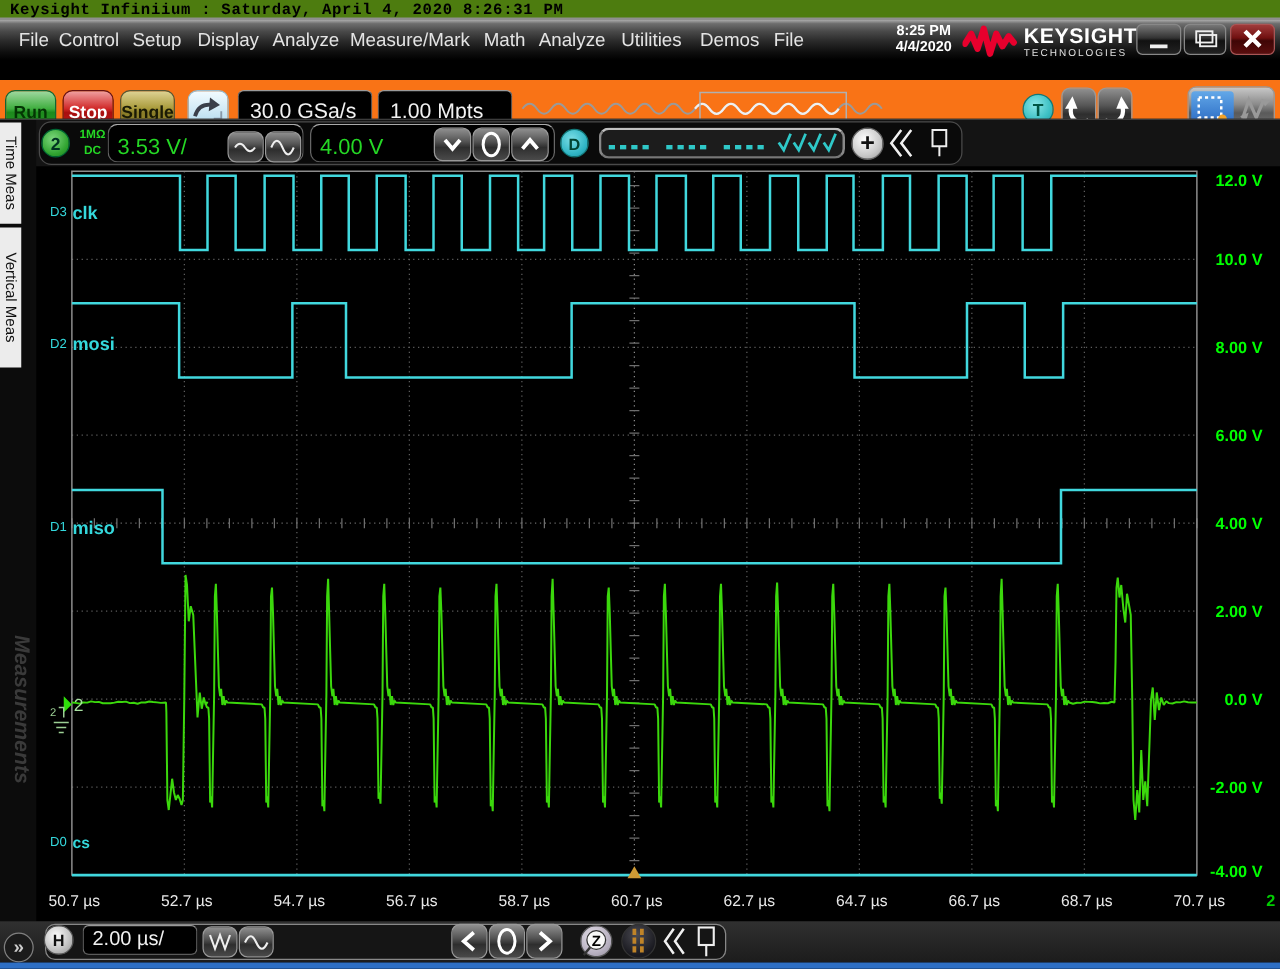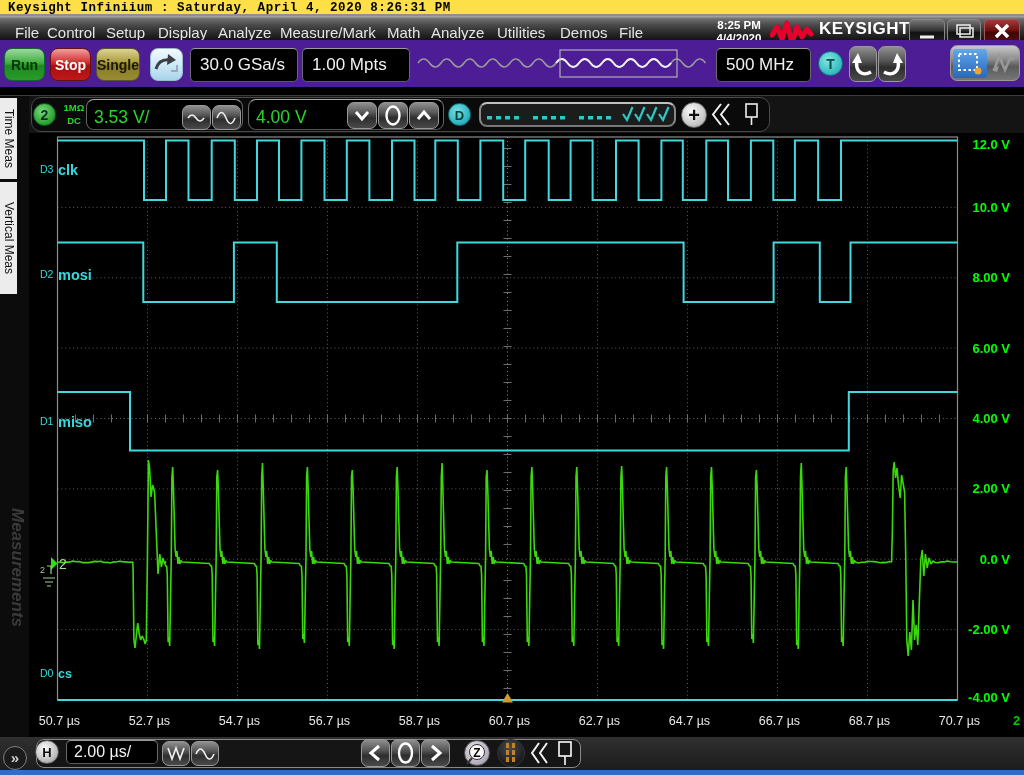--- a/index.html
+++ b/index.html
@@ -1,25 +1,25 @@
 <!DOCTYPE html>
 <html><head><meta charset="utf-8">
 <style>
 *{margin:0;padding:0;box-sizing:border-box}
 html,body{width:1024px;height:775px;overflow:hidden;background:#000;font-family:"Liberation Sans",sans-serif}
 .abs{position:absolute}
-.titlebar{position:absolute;left:0;top:0;width:1024px;height:16px;background:#fde047;border-bottom:2px solid #8f8f8f;color:#000;
+.titlebar{position:absolute;left:0;top:0;width:1024px;height:16px;background:#4d7c0f;border-bottom:2px solid #8f8f8f;color:#000;
  font-family:"Liberation Mono",monospace;font-size:12.5px;font-weight:bold;line-height:16px;padding-left:8px;letter-spacing:.55px}
 .menubar{position:absolute;left:0;top:16px;width:1024px;height:32px;
  background:linear-gradient(180deg,#aaa 0,#6e6e6e 9%,#4a4a4a 28%,#2b2b2b 52%,#0d0d0d 82%,#000 100%)}
 .menubar span{position:absolute;top:8px;font-size:15px;color:#e4e4e4}
 .clock{position:absolute;top:3px;width:92px;text-align:center;color:#fff;font-size:11.5px;font-weight:bold;line-height:13px}
 .wbtn{position:absolute;top:3px;height:25px;border-radius:5px;border:1px solid #888;
  background:linear-gradient(180deg,#777 0,#333 45%,#111 55%,#222 100%)}
-.toolbar{position:absolute;left:0;top:40px;width:1024px;height:47px;background:#4c1d95}
+.toolbar{position:absolute;left:0;top:64px;width:1024px;height:47px;background:#f97316}
 .tbtn{position:absolute;top:8px;height:33px;border-radius:8px;font-weight:bold;text-align:center}
 .tbox{position:absolute;background:#000;border:1.5px solid;border-color:#9a9a9a #6a6a6a #5a5a5a;border-radius:5px;color:#f2f2f2}
 .gbtn{position:absolute;border-radius:7px;border:1px solid #999;
  background:linear-gradient(180deg,#8f8f8f 0,#555 40%,#2e2e2e 60%,#4a4a4a 100%)}
 .circ{position:absolute;border-radius:50%;text-align:center;font-weight:bold}
 .chanbar{position:absolute;left:0;top:95px;width:1024px;height:38px;background:#141414;border-top:1px solid #3c3c3c}
 .cgroup{position:absolute;top:3px;height:31px;border:1.5px solid;border-color:#aaa #666 #555;border-radius:8px;background:#000}
 .greentx{color:#25d825;font-size:17.5px;line-height:28px}
 .vtab{position:absolute;left:0;height:17px;background:#ececec;color:#111;font-size:12px;
  text-align:center;line-height:17px;white-space:nowrap;transform-origin:0 0;transform:rotate(90deg) translateY(-17px)}
@@ -70,21 +70,20 @@
         <path d="M17 5 l8 6 -9 5 z" fill="#3a3f4a"></path>
         <path d="M20 22 h6 v-6" stroke="#8899aa" stroke-width="1.5" fill="none"></path>
       </svg></div>
 <div class="tbox" style="left:190px;top:8px;width:108px;height:34px;font-size:17px;line-height:31px;padding-left:9px">30.0 GSa/s</div>
 <div class="tbox" style="left:302px;top:8px;width:108px;height:34px;font-size:17px;line-height:31px;padding-left:9px">1.00 Mpts</div>
 <svg class="abs" style="left:416px;top:4px" width="298" height="38" viewBox="0 0 298 38">
  <path d="M2 19 q5.75 -8 11.5 0 t11.5 0 t11.5 0 t11.5 0 t11.5 0 t11.5 0 t11.5 0 t11.5 0 t11.5 0 t11.5 0 t11.5 0 t11.5 0 t11.5 0 t11.5 0 t11.5 0 t11.5 0 t11.5 0 t11.5 0 t11.5 0 t11.5 0 t11.5 0 t11.5 0 t11.5 0 t11.5 0 t11.5 0" stroke="#9a9a9a" stroke-width="1.6" fill="none"></path>
  <path d="M140 19 q5.75 -8 11.5 0 t11.5 0 t11.5 0 t11.5 0 t11.5 0 t11.5 0 t11.5 0 t11.5 0 t11.5 0 t11.5 0" stroke="#f0f0f0" stroke-width="1.8" fill="none"></path>
  <rect x="144" y="6" width="117" height="27" fill="none" stroke="#b0b0b0" stroke-width="1.2"></rect>
 </svg>
-<div class="tbox" style="left:716px;top:8px;width:95px;height:34px;font-size:17px;line-height:31px;padding-left:9px">500 MHz</div>
 <div class="circ" style="left:818px;top:11px;width:25px;height:25px;background:radial-gradient(circle at 40% 35%,#8ae6e6,#3cc0c4 60%,#2a9ba0);border:1px solid #177;color:#054;font-size:14px;line-height:25px">T</div>
 <div class="gbtn" style="left:849px;top:6px;width:28px;height:36px">
  <svg width="26" height="34" viewBox="0 0 26 34">
         <path d="M21 25 C12 30, 5 24, 7 14" stroke="#fff" stroke-width="3.4" fill="none"></path>
         <path d="M2 16 l6 -10 4 10 z" fill="#fff"></path>
       </svg></div>
 <div class="gbtn" style="left:878px;top:6px;width:28px;height:36px">
  <svg width="26" height="34" viewBox="0 0 26 34">
         <path d="M5 25 C14 30, 21 24, 19 14" stroke="#fff" stroke-width="3.4" fill="none"></path>
         <path d="M24 16 l-6 -10 -4 10 z" fill="#fff"></path>

